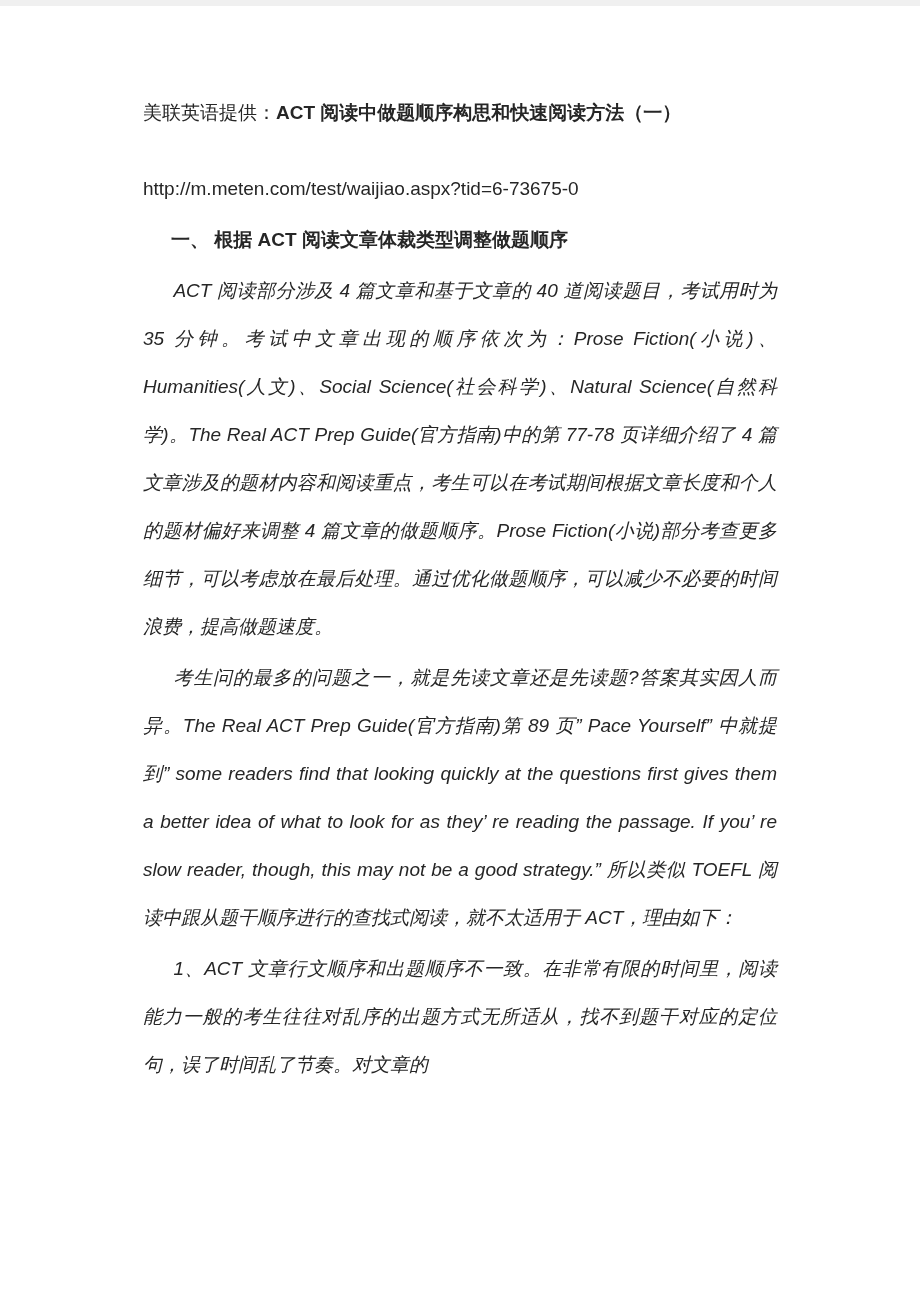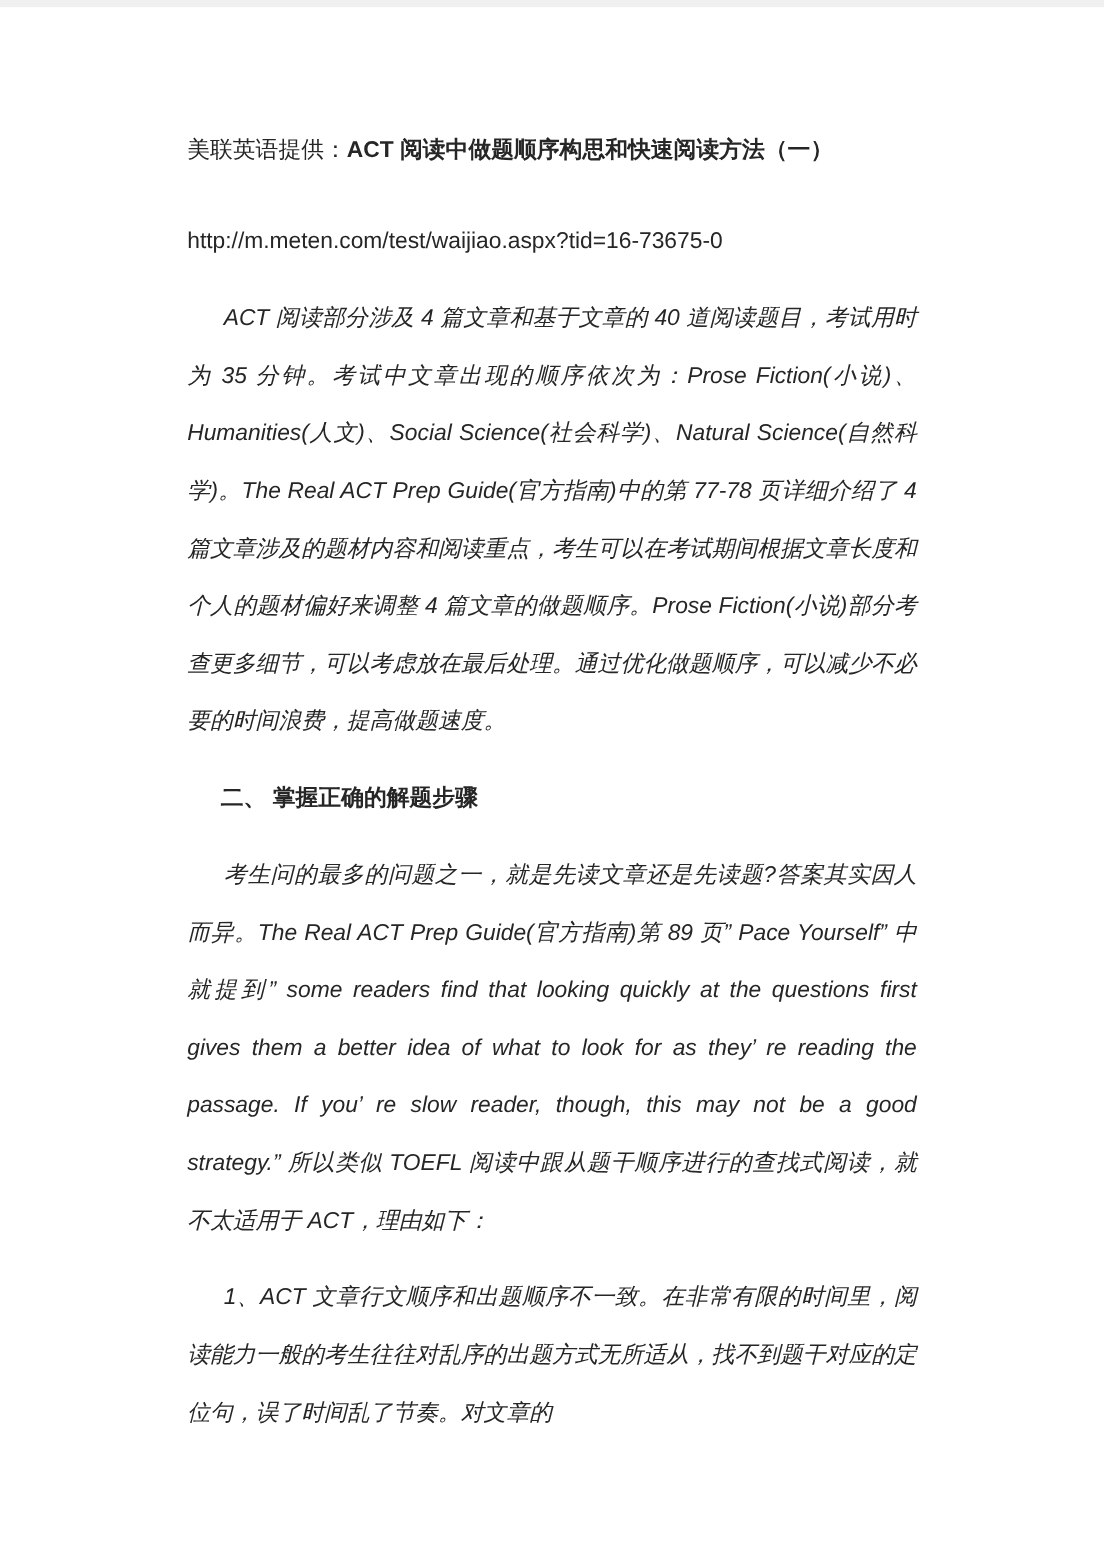--- a/index.html
+++ b/index.html
@@ -15,21 +15,21 @@
     overflow: hidden;
   }
   .top-strip {
     height: 6px;
     background: #f0f0f0;
   }
   .page {
     padding: 80px 140px 30px 140px;
   }
   p, h2 {
-    margin: 16px;
+    margin: 3px;
     font-size: 19px;
     line-height: 48px;
     font-weight: normal;
   }
   .title-line {
     margin-bottom: 28px;
   }
   .title-line strong {
     font-weight: bold;
   }
@@ -53,25 +53,25 @@
 </head>
 <body>
 
 <div class="top-strip"></div>
 
 <div class="page">
 
   <p class="title-line"><span>美联英语提供：</span><strong>ACT 阅读中做题顺序构思和快速阅读方法（一）</strong></p>
 
 
-  <p class="line">http://m.meten.com/test/waijiao.aspx?tid=16-73675-0</p>
+  <p class="line">http://m.meten.com/test/waijiao.aspx?tid=6-73675-0</p>
 
 
+  <h2 class="heading">一、 根据 ACT 阅读文章体裁类型调整做题顺序</h2>
 
   <p class="para indent">ACT 阅读部分涉及 4 篇文章和基于文章的 40 道阅读题目，考试用时为 35 分钟。考试中文章出现的顺序依次为：Prose Fiction(小说)、Humanities(人文)、Social Science(社会科学)、Natural Science(自然科学)。The Real ACT Prep Guide(官方指南)中的第 77-78 页详细介绍了 4 篇文章涉及的题材内容和阅读重点，考生可以在考试期间根据文章长度和个人的题材偏好来调整 4 篇文章的做题顺序。Prose Fiction(小说)部分考查更多细节，可以考虑放在最后处理。通过优化做题顺序，可以减少不必要的时间浪费，提高做题速度。</p>
 
-  <h2 class="heading">二、 掌握正确的解题步骤</h2>
 
   <p class="para indent">考生问的最多的问题之一，就是先读文章还是先读题?答案其实因人而异。The Real ACT Prep Guide(官方指南)第 89 页” Pace Yourself” 中就提到” some readers find that looking quickly at the questions first gives them a better idea of what to look for as they’ re reading the passage. If you’ re slow reader, though, this may not be a good strategy.” 所以类似 TOEFL 阅读中跟从题干顺序进行的查找式阅读，就不太适用于 ACT，理由如下：</p>
 
   <p class="para indent">1、ACT 文章行文顺序和出题顺序不一致。在非常有限的时间里，阅读能力一般的考生往往对乱序的出题方式无所适从，找不到题干对应的定位句，误了时间乱了节奏。对文章的</p>
 
 </div>
 
 </body></html>

